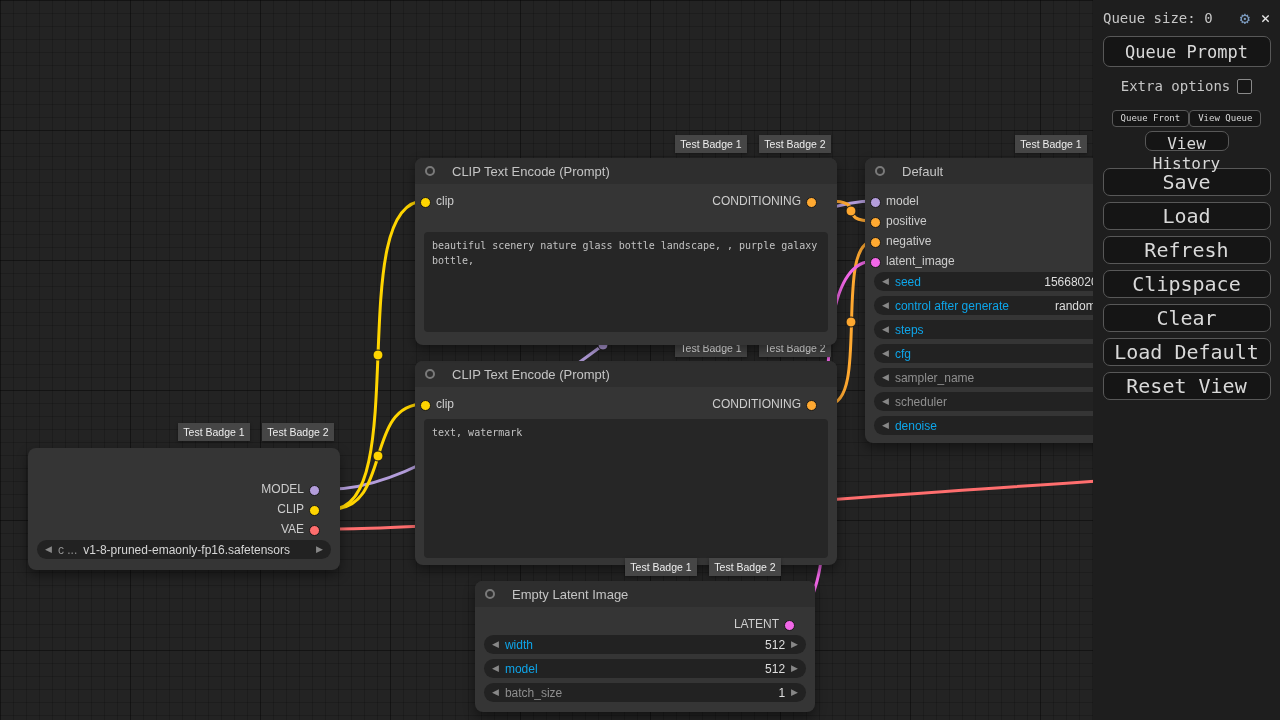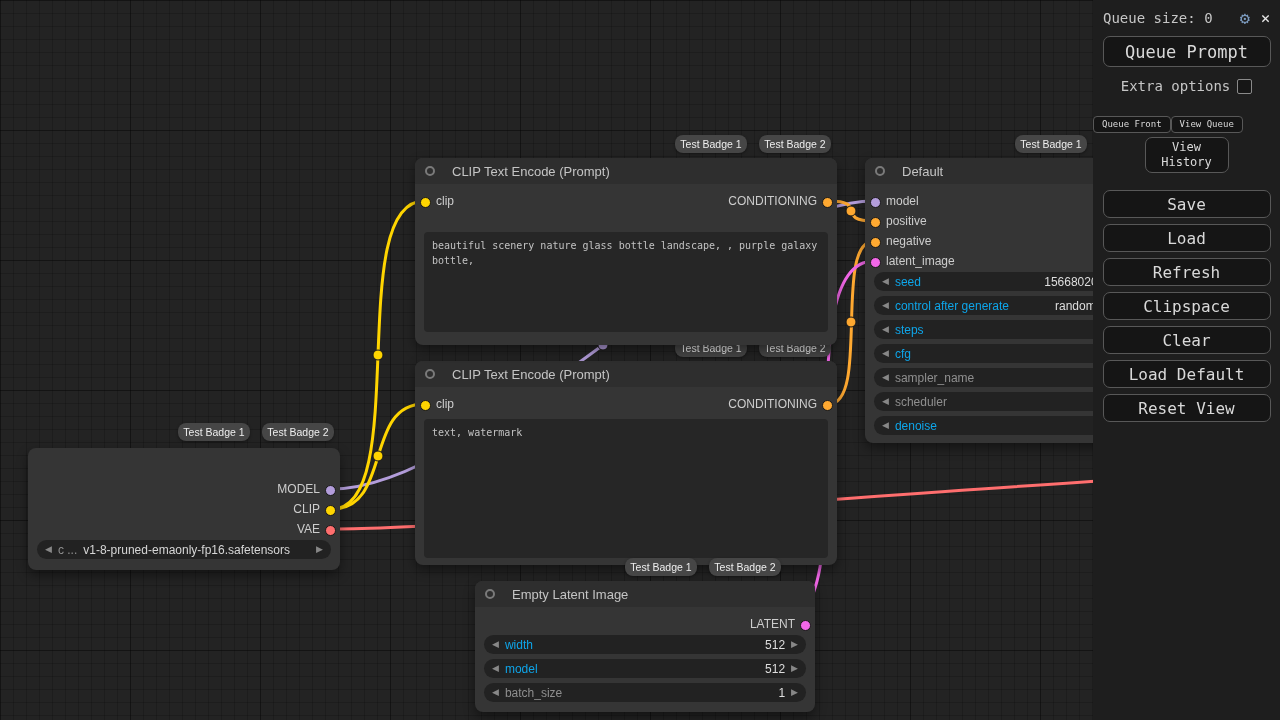--- a/index.html
+++ b/index.html
@@ -24,21 +24,21 @@
     position:absolute;background:#353535;border-radius:8px;
     box-shadow:0 5px 12px rgba(0,0,0,.45);
   }
   .node-title{
     position:absolute;left:0;right:0;top:0;height:26px;background:#2e2e2e;
     border-radius:8px 8px 0 0;display:flex;align-items:center;padding:0 10px;gap:17px;
     box-sizing:border-box;
   }
   .collapse-dot{width:10px;height:10px;border-radius:50%;border:2px solid #7a7a7a;box-sizing:border-box;flex:none;}
   .node-title-text{font-size:13px;color:#c4c4c4;white-space:nowrap;}
-  .slot{position:absolute;height:20px;left:0;right:0;}
+  .slot{position:absolute;height:20px;left:0;right:16px;}
   .slot .dot{position:absolute;top:50%;width:9px;height:9px;margin-top:-4.5px;border-radius:50%;border:1px solid #191919;box-sizing:content-box;}
   .slot.in .dot{left:5px;}
   .slot.out .dot{right:4px;}
   .slot .lbl{position:absolute;top:50%;transform:translateY(-50%);font-size:12px;color:#cdcdcd;white-space:nowrap;}
   .slot.in .lbl{left:21px;}
   .slot.out .lbl{right:20px;}
   .c-model{background:#b39ddb;}
   .c-clip{background:#ffd500;}
   .c-vae{background:#ff6e6e;}
   .c-cond{background:#ffa931;}
@@ -54,45 +54,45 @@
   .widget .wv{margin-left:auto;color:#dedede;}
   .widget .wv.plain{margin-left:0;color:#d6d6d6;}
   .widget .arr.r-end{margin-left:auto;}
   .textarea{
     position:absolute;left:9px;right:9px;background:#262626;border-radius:4px;
     padding:7px 8px;box-sizing:border-box;
     font:10px/1.45 "DejaVu Sans Mono",monospace;color:#c2c2c2;
     white-space:pre-wrap;overflow:hidden;
   }
   .badge{
-    position:absolute;height:18px;width:72px;background:#464646;border-radius:8px;
+    position:absolute;height:18px;width:72px;background:#464646;border-radius:0;
     color:#ededed;font-size:10.5px;display:flex;align-items:center;justify-content:center;
     white-space:nowrap;box-shadow:0 1px 3px rgba(0,0,0,.4);
   }
   
   .sidebar{
     position:absolute;top:0;right:0;width:187px;height:720px;background:#1e1e1e;
     z-index:10;font-family:"DejaVu Sans Mono",monospace;
   }
   .menu-header{display:flex;align-items:center;padding:8px 10px 0 10px;color:#c6c6c6;font-size:14px;}
   .menu-header .queue-size{flex:1;}
   .menu-header .gear{color:#7d9cc0;font-size:17px;margin-right:11px;cursor:pointer;}
   .menu-header .close{color:#e9e9e9;font-size:15px;cursor:pointer;}
   .btn{
     display:block;background:#151515;border:1px solid #585858;border-radius:7px;
     color:#d9d9d9;font-family:inherit;cursor:pointer;text-align:center;
   }
   .btn.big{width:168px;height:31px;margin:8px auto 0;font-size:17px;}
   .extra-row{display:flex;align-items:center;justify-content:center;gap:7px;margin-top:11px;color:#c6c6c6;font-size:14px;}
   .checkbox{width:13px;height:13px;border:1px solid #8a8a8a;background:#161616;border-radius:2px;cursor:pointer;}
-  .small-row{display:flex;margin-top:22px;}
+  .small-row{display:flex;justify-content:center;margin-top:16px;}
   .btn.sm{height:17px;font-size:9px;padding:0 8px;border-radius:4px;line-height:15px;}
   .vh-row{display:flex;justify-content:center;margin-top:4px;}
-  .btn.vh{width:84px;height:36px;font-size:12px;line-height:1.25;padding:2px 4px;white-space:normal;}
-  .btn.main{width:168px;height:28px;margin:6px auto 0;font-size:16px;}
+  .btn.vh{width:84px;height:20px;font-size:16px;line-height:1.25;padding:2px 4px;white-space:normal;}
+  .btn.main{width:168px;height:28px;margin:6px auto 0;font-size:20px;}
   .btn.main.first{margin-top:17px;}
 </style>
 </head>
 <body>
 
 <div class="canvas"></div>
 
 <svg class="links" width="1280" height="720">
   <g fill="none" stroke-width="3" stroke-linecap="round">
     <path d="M332,529 C472,529 1000,485 1200,475" stroke="#ff6e6e"></path>

